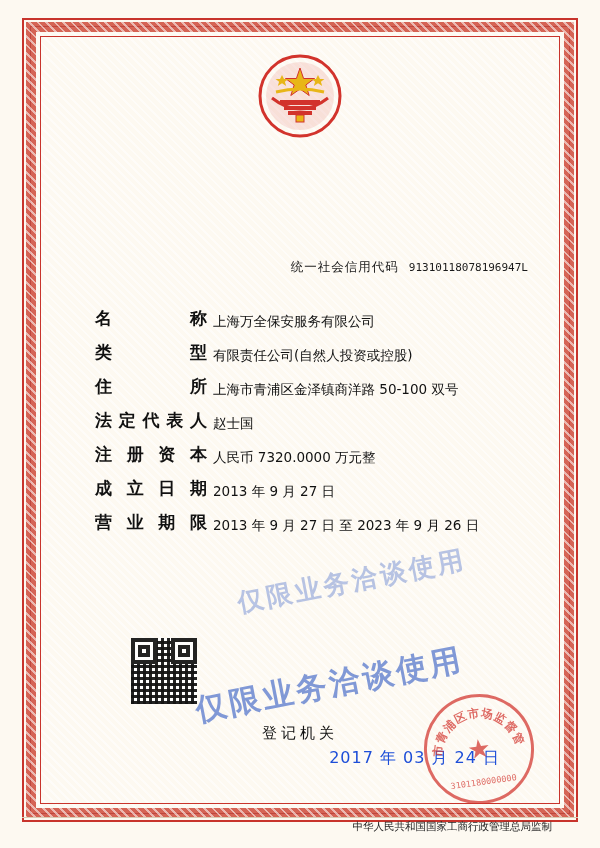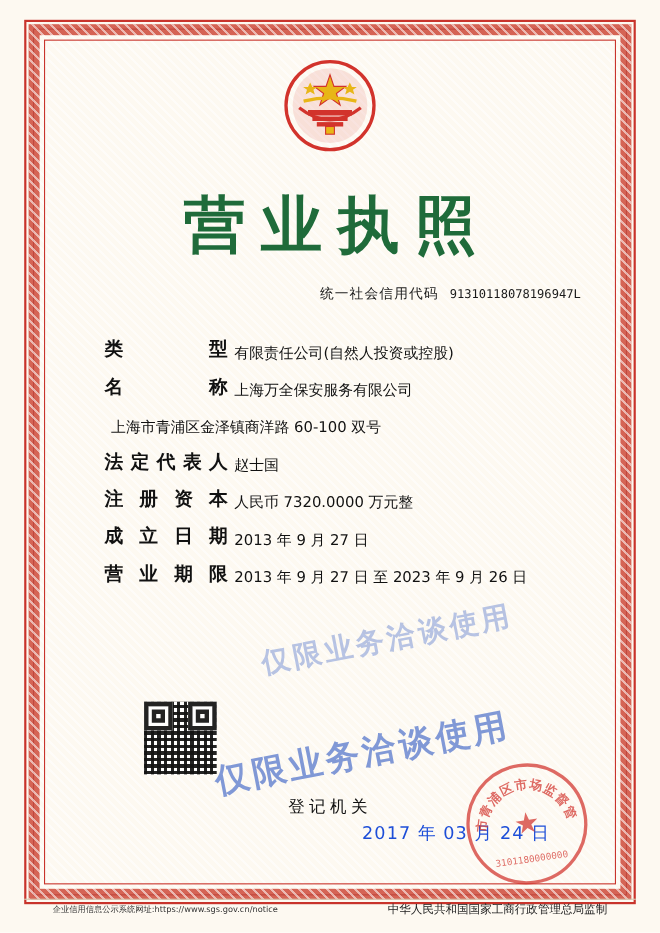--- a/index.html
+++ b/index.html
@@ -300,43 +300,43 @@
       <polygon points="72,33 74,37 78.4,37 74.9,39.7 76.2,44 72,41.3 67.8,44 69.1,39.7 65.6,37 70,37" fill="#e8b617"></polygon>
       <rect x="34" y="58" width="40" height="5" fill="#d2332c"></rect>
       <rect x="38" y="64" width="32" height="4" fill="#d2332c"></rect>
       <rect x="42" y="69" width="24" height="4" fill="#d2332c"></rect>
       <path d="M30 50 Q54 44 78 50" fill="none" stroke="#e8b617" stroke-width="3"></path>
       <path d="M26 56 Q54 78 82 56" fill="none" stroke="#d2332c" stroke-width="3"></path>
       <rect x="50" y="73" width="8" height="7" fill="#e8b617" stroke="#d2332c"></rect>
     </svg>
   </div>
 
-  <div class="title">营业执照</div>
 
   <div class="codes">
     <div class="row">
       <span class="lbl">统一社会信用代码</span>
       <span class="val">91310118078196947L</span>
     </div>
   </div>
 
   <div class="fields">
 
     <div class="field-row">
+      <div class="f-label">名称</div>
+      <div class="f-value">上海万全保安服务有限公司</div>
+    </div>
+
+    <div class="field-row">
       <div class="f-label">类型</div>
       <div class="f-value">有限责任公司(自然人投资或控股)</div>
     </div>
 
     <div class="field-row">
-      <div class="f-label">名称</div>
-      <div class="f-value">上海万全保安服务有限公司</div>
-    </div>
-
-    <div class="field-row">
-      <div class="f-value">上海市青浦区金泽镇商洋路 60-100 双号</div>
+      <div class="f-label">住所</div>
+      <div class="f-value">上海市青浦区金泽镇商洋路 50-100 双号</div>
     </div>
 
     <div class="field-row">
       <div class="f-label">法定代表人</div>
       <div class="f-value">赵士国</div>
     </div>
 
     <div class="field-row">
       <div class="f-label">注册资本</div>
       <div class="f-value">人民币 7320.0000 万元整</div>
@@ -370,16 +370,15 @@
       </text>
     </svg>
     <div class="star">★</div>
     <div class="bottom-text">3101180000000</div>
   </div>
 
   <div class="watermark second">仅限业务洽谈使用</div>
   <div class="watermark">仅限业务洽谈使用</div>
 
   <div class="footer-rule"></div>
-  <div class="footer-left">企业信用信息公示系统网址:https://www.sgs.gov.cn/notice</div>
   <div class="footer-right">中华人民共和国国家工商行政管理总局监制</div>
 
 </div>
 
 </body></html>

